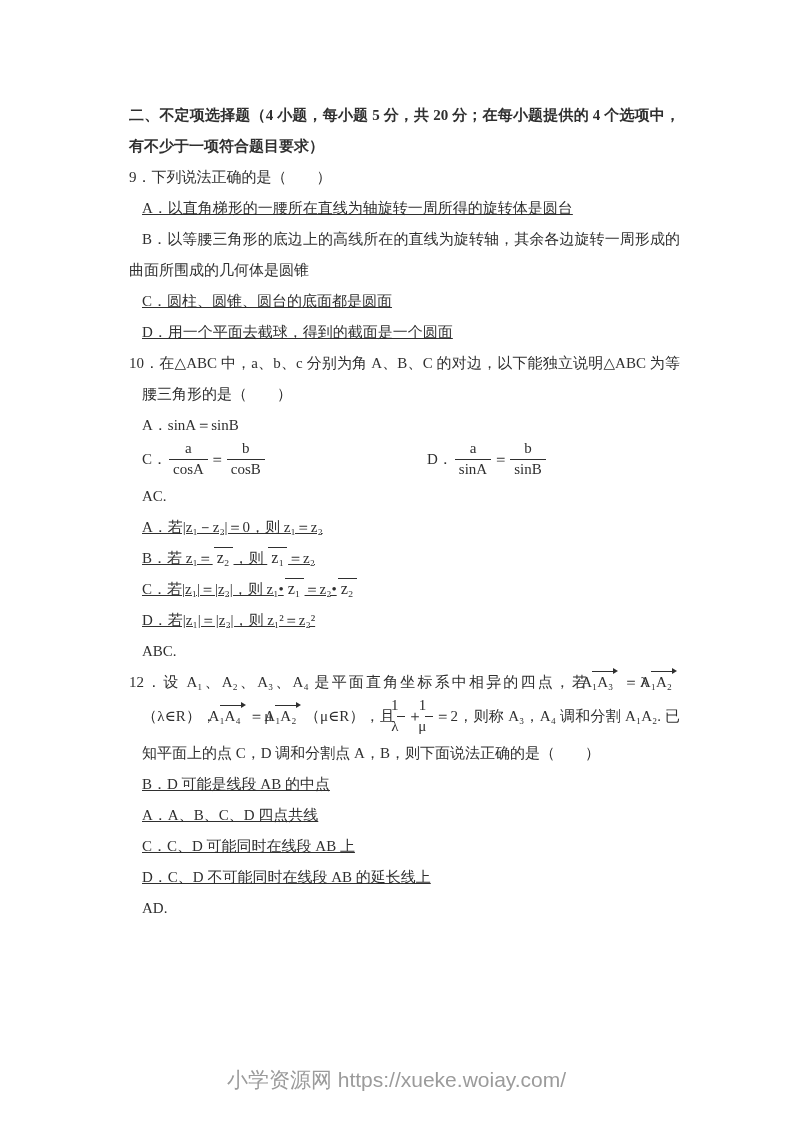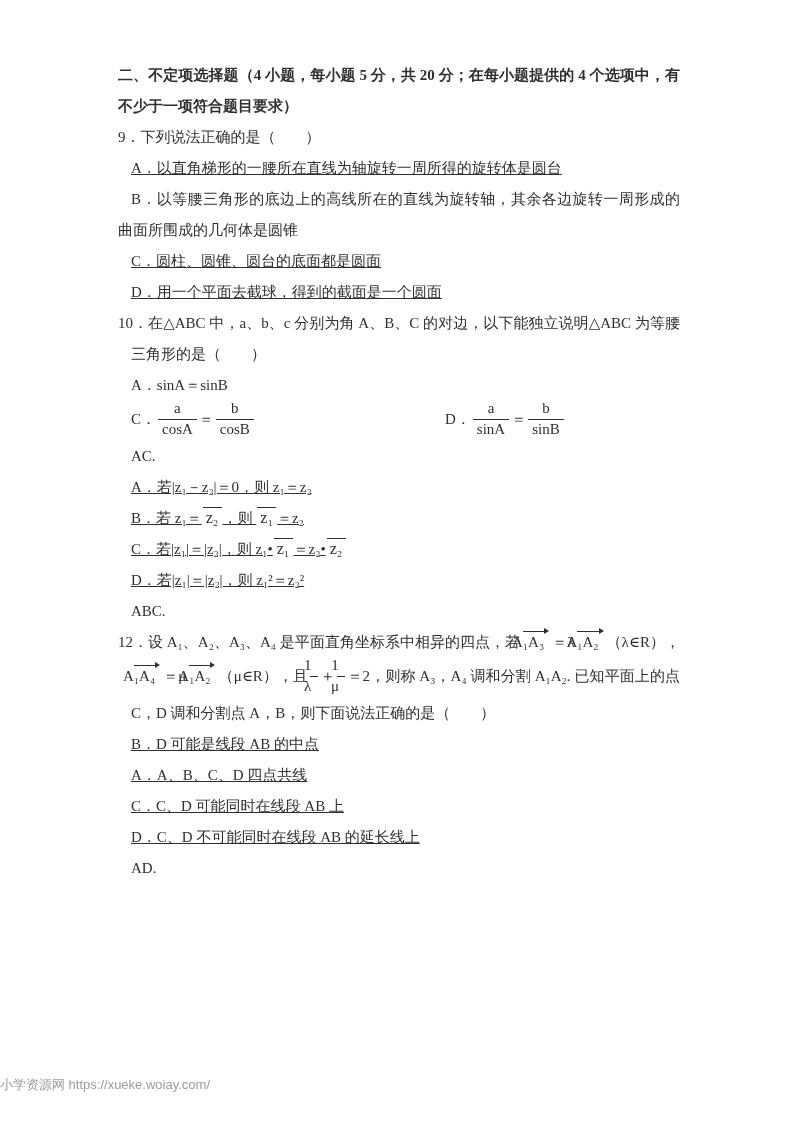--- a/index.html
+++ b/index.html
@@ -2,44 +2,44 @@
 <html lang="zh"><head>
 <meta charset="utf-8">
 <style>
   html,body{margin:0;padding:0;background:#ffffff;}
   body{
     width:793px;height:1122px;position:relative;overflow:hidden;
     color:#2f2f2f;
     font-family:"Liberation Serif","DejaVu Serif",serif;
     font-size:15px;
   }
-  .content{padding:60px 113px 0 118px;}
+  .content{padding:100px 113px 0 118px;margin-left:11px;}
   p{margin:0;line-height:31px;text-align:justify;}
   .section-header{font-weight:bold;}
   .stem{margin-left:0;}
   .stem-hang{margin-left:13px;text-indent:-13px;}
   .opt{margin-left:13px;text-decoration:underline;}
   .opt-wrap{text-indent:13px;margin-left:0;}
   .answer{margin-left:13px;}
-  .opt-grid{display:grid;grid-template-columns:285px auto;margin-left:13px;gap:29px;}
+  .opt-grid{display:grid;grid-template-columns:285px auto;margin-left:13px;}
   .opt-grid p{margin-left:0;}
   
   .frac{display:inline-flex;flex-direction:column;text-align:center;vertical-align:middle;margin:0 2px;position:relative;top:-2px;}
   .fnum{border-bottom:1px solid currentColor;padding:0 4px;line-height:1.3;}
   .fden{padding:0 4px;line-height:1.3;}
   
   .ov{display:inline-block;border-top:1px solid currentColor;padding:1px 3px 0;font-size:1.08em;line-height:1.15;margin:0 1px;}
   
   .vec{display:inline-block;position:relative;padding:3px 5px 0 2px;margin:0 3px;line-height:1.15;}
   .vec::before{content:"";position:absolute;top:0;left:0;right:4px;height:0;border-top:1px solid currentColor;}
   .vec::after{content:"";position:absolute;top:-3px;right:0;width:0;height:0;
     border-left:5px solid currentColor;border-top:3px solid transparent;border-bottom:3px solid transparent;}
   .footer{
-    position:absolute;left:0;bottom:28px;width:100%;text-align:left;
-    color:#9b9b9b;font-size:13px;
+    position:absolute;left:0;bottom:28px;width:100%;text-align:center;
+    color:#9b9b9b;font-size:21px;
     font-family:"Liberation Sans","DejaVu Sans",sans-serif;
   }
 </style>
 </head>
 <body>
 
 <div class="content">
 
   <p class="section-header">二、不定项选择题（4 小题，每小题 5 分，共 20 分；在每小题提供的 4 个选项中，有不少于一项符合题目要求）</p>
 

